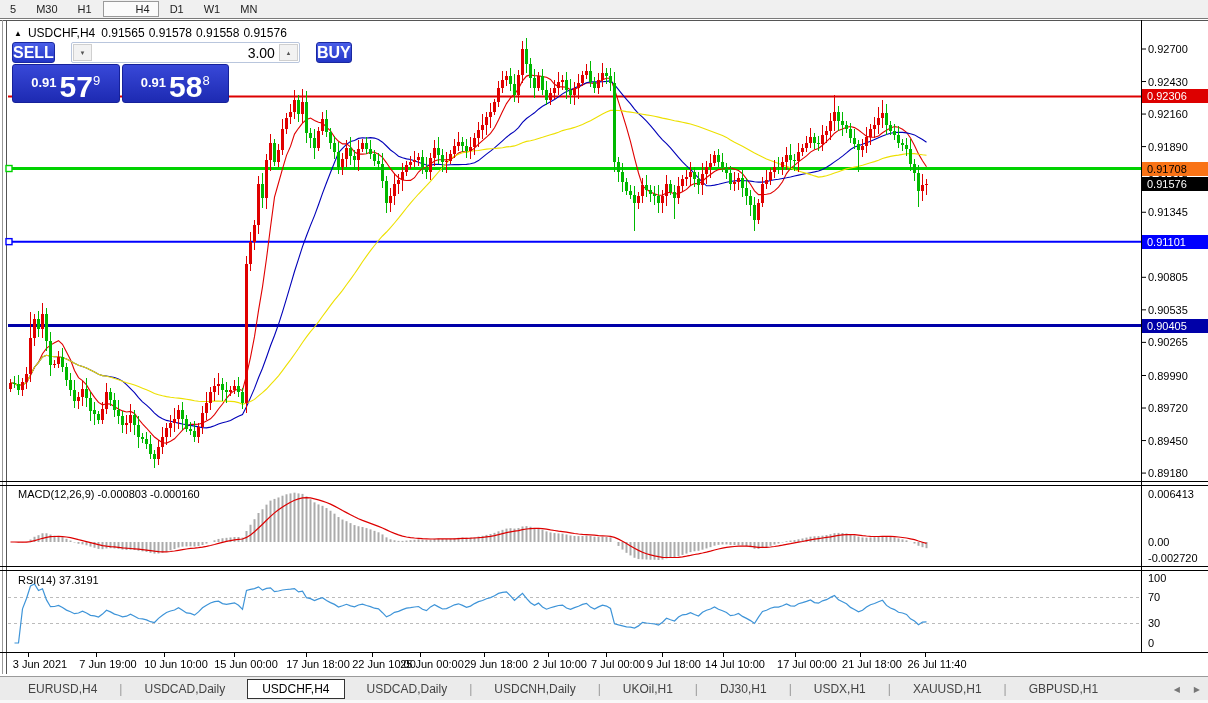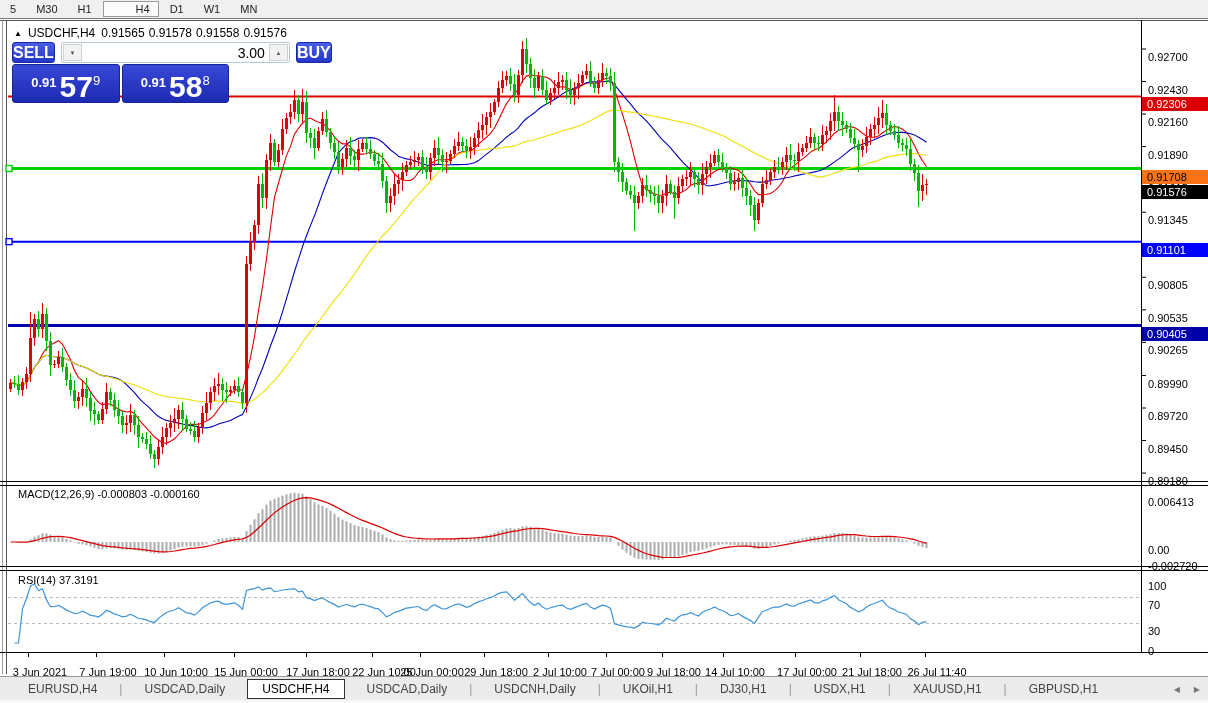--- a/index.html
+++ b/index.html
@@ -5,38 +5,38 @@
   html,body{margin:0;padding:0;width:1208px;height:703px;overflow:hidden;
     font-family:"Liberation Sans",sans-serif;background:#f0f0f0;position:relative;}
   
   #toolbar{position:absolute;top:0;left:0;width:1208px;height:18px;background:#f0f0f0;
     display:flex;align-items:center;font-size:11px;color:#222;}
   .tf-btn{padding:1px 8px;margin:0 1px;border:1px solid transparent;cursor:default;}
   .tf-btn.active{background:#fbfbfb;border:1px solid #9a9a9a;padding-left:32px;}
   
   #chart-window{position:absolute;top:18px;left:0;width:1208px;height:658px;background:#ffffff;
     border-top:1px solid #7a7a7a;}
-  #overlay{position:absolute;top:8px;left:0;width:1208px;height:588px;pointer-events:none;}
+  #overlay{position:absolute;top:0;left:0;width:1208px;height:588px;pointer-events:none;}
   svg#plot{position:absolute;top:0;left:0;}
   .axis-label{position:absolute;left:1148px;width:58px;height:14px;line-height:14px;
     font-size:11px;color:#000;}
   .chip{position:absolute;left:1142px;width:66px;height:14px;line-height:14px;font-size:11px;
     text-align:left;padding-left:5px;box-sizing:border-box;}
   .ind-label{position:absolute;font-size:11px;color:#000;}
   .time-label{position:absolute;top:658px;font-size:11px;color:#000;transform:translateX(-50%);white-space:nowrap;padding-left:24px;}
   
   #chart-title{position:absolute;top:26px;left:14px;font-size:12px;color:#000;display:flex;align-items:center;gap:6px;}
   #chart-title .tri{font-size:8px;}
   
   #trade-panel{position:absolute;top:42px;left:12px;width:217px;}
   #tp-row1{display:flex;align-items:stretch;height:21px;}
   .tp-btn{width:49px;background:linear-gradient(#4a5ee8,#2336c6);border:1px solid #1a28a0;
     border-radius:3px;color:#fff;font-size:16px;font-weight:bold;display:flex;align-items:center;
     justify-content:center;cursor:pointer;}
-  #tp-stepper{flex:1;margin:0 6px;background:#fff;border:1px solid #b9c6dd;border-radius:2px;
+  #tp-stepper{flex:1;margin:0 16px;background:#fff;border:1px solid #b9c6dd;border-radius:2px;
     display:flex;align-items:stretch;padding:1px;}
   .step-btn{width:17px;background:#f2f2f2;border:1px solid #cfcfcf;color:#555;font-size:6px;
     display:flex;align-items:center;justify-content:center;cursor:pointer;}
   #volume-input{flex:1;border:none;outline:none;font-size:14px;text-align:right;padding-right:4px;
     font-family:"Liberation Sans",sans-serif;color:#000;min-width:10px;}
   #tp-row2{display:flex;gap:2px;margin-top:1px;}
   .tp-price{flex:1;height:35px;background:linear-gradient(#3848d8,#1d2ab2);border:1px solid #16219a;
     border-radius:3px;color:#fff;display:flex;align-items:flex-end;justify-content:center;
     padding-bottom:2px;cursor:pointer;}
   .tp-price .small{font-size:13px;font-weight:bold;margin:0 3px 10px 0;}

